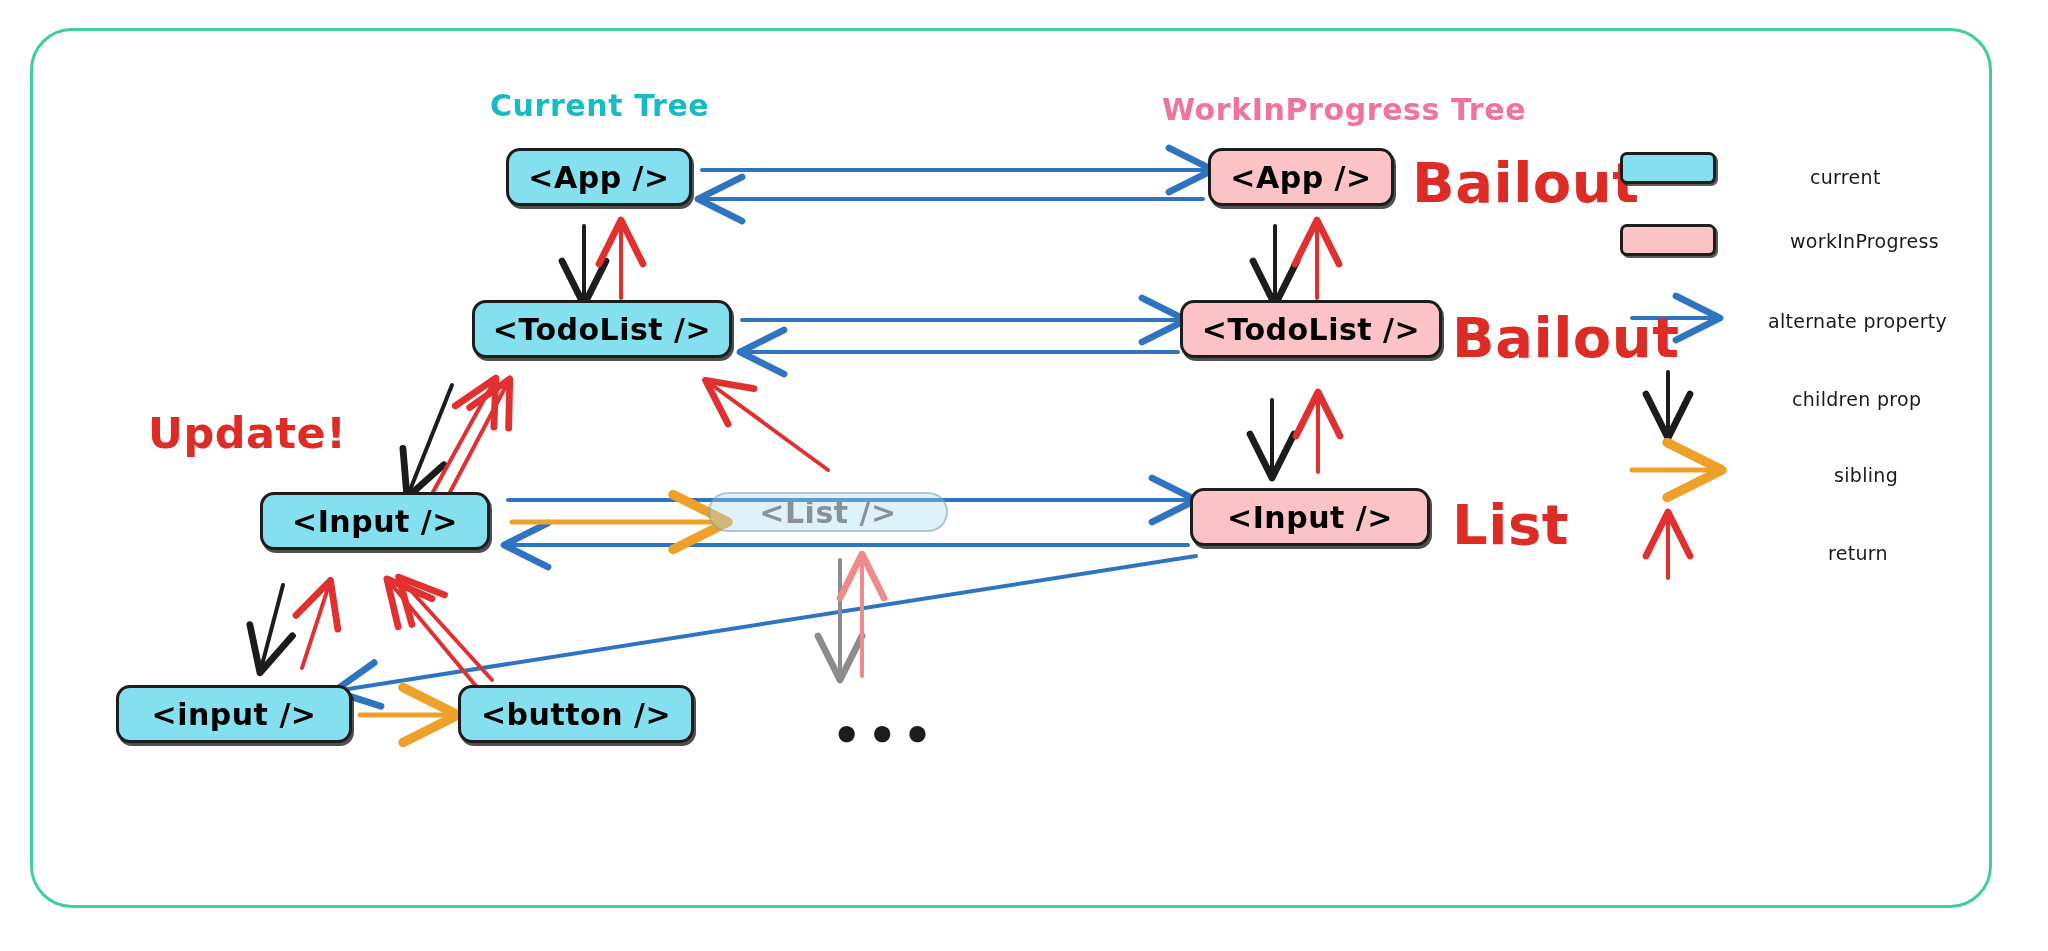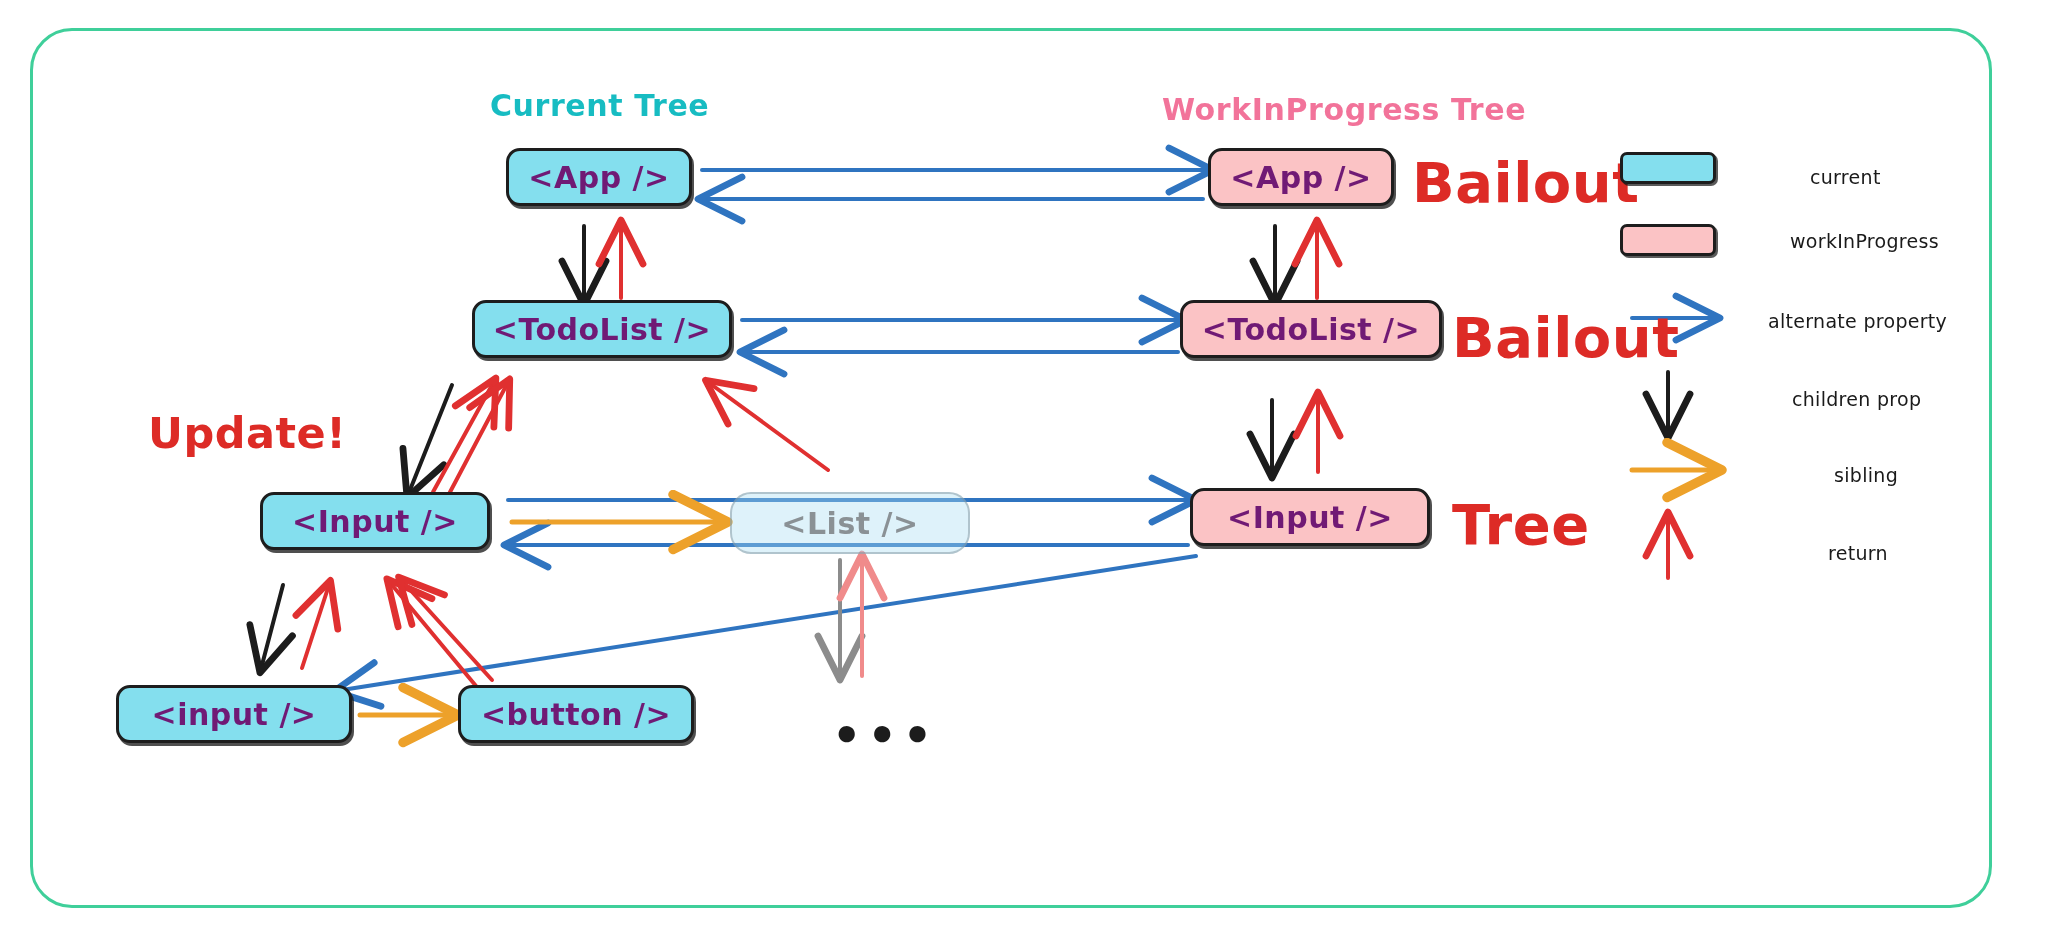--- a/index.html
+++ b/index.html
@@ -20,21 +20,21 @@
   
   .arrows{position:absolute;left:0;top:0;width:2048px;height:951px;pointer-events:none;}
 
   
   .node{
     position:absolute;box-sizing:border-box;
     display:flex;align-items:center;justify-content:center;
     border:3.5px solid #1d1d1d;border-radius:14px;
     font-family:"DejaVu Sans","Liberation Sans",sans-serif;
     font-size:30px;font-weight:600;letter-spacing:0.5px;
-    color:#701a75;white-space:nowrap;
+    color:#000000;white-space:nowrap;
     box-shadow:2px 3px 0 rgba(20,20,20,0.75);
   }
   .node.cur{background:#84dfee;}
   .node.wip{background:#fbc3c5;}
   .node.ghost{
     background:rgba(168,222,241,0.38);
     border:2.5px solid rgba(120,140,150,0.45);
     color:#8a9195;box-shadow:none;font-weight:600;
   }
 
@@ -148,21 +148,21 @@
   </div>
 
   <div class="node cur" style="left:472px;top:300px;width:260px;height:58px;">
     <span>&lt;TodoList /&gt;</span>
   </div>
 
   <div class="node cur" style="left:260px;top:492px;width:230px;height:58px;">
     <span>&lt;Input /&gt;</span>
   </div>
 
-  <div class="node ghost" style="left:730px;top:492px;width:240px;height:62px;border-radius:21px;">
+  <div class="node ghost" style="left:708px;top:492px;width:240px;height:40px;border-radius:21px;">
     <span>&lt;List /&gt;</span>
   </div>
 
   <div class="node cur" style="left:116px;top:685px;width:236px;height:58px;">
     <span>&lt;input /&gt;</span>
   </div>
 
   <div class="node cur" style="left:458px;top:685px;width:236px;height:58px;">
     <span>&lt;button /&gt;</span>
   </div>
@@ -176,21 +176,21 @@
   </div>
 
   <div class="node wip" style="left:1190px;top:488px;width:240px;height:58px;">
     <span>&lt;Input /&gt;</span>
   </div>
 
   <div class="lbl annot-big" style="left:1412px;top:150px;">Bailout</div>
 
   <div class="lbl annot-big" style="left:1452px;top:305px;">Bailout</div>
 
-  <div class="lbl annot-big" style="left:1452px;top:492px;">Tree</div>
+  <div class="lbl annot-big" style="left:1452px;top:492px;">List</div>
 
   <div class="lbl annot" style="left:148px;top:408px;">Update!</div>
 
   <div class="dots" style="left:832px;top:712px;">•••</div>
 
   <div class="swatch cur" style="left:1620px;top:152px;"></div>
   <div class="lbl legend" style="left:1810px;top:158px;margin-top:8px;">current</div>
 
   <div class="swatch wip" style="left:1620px;top:224px;"></div>
   <div class="lbl legend" style="left:1790px;top:230px;">workInProgress</div>

